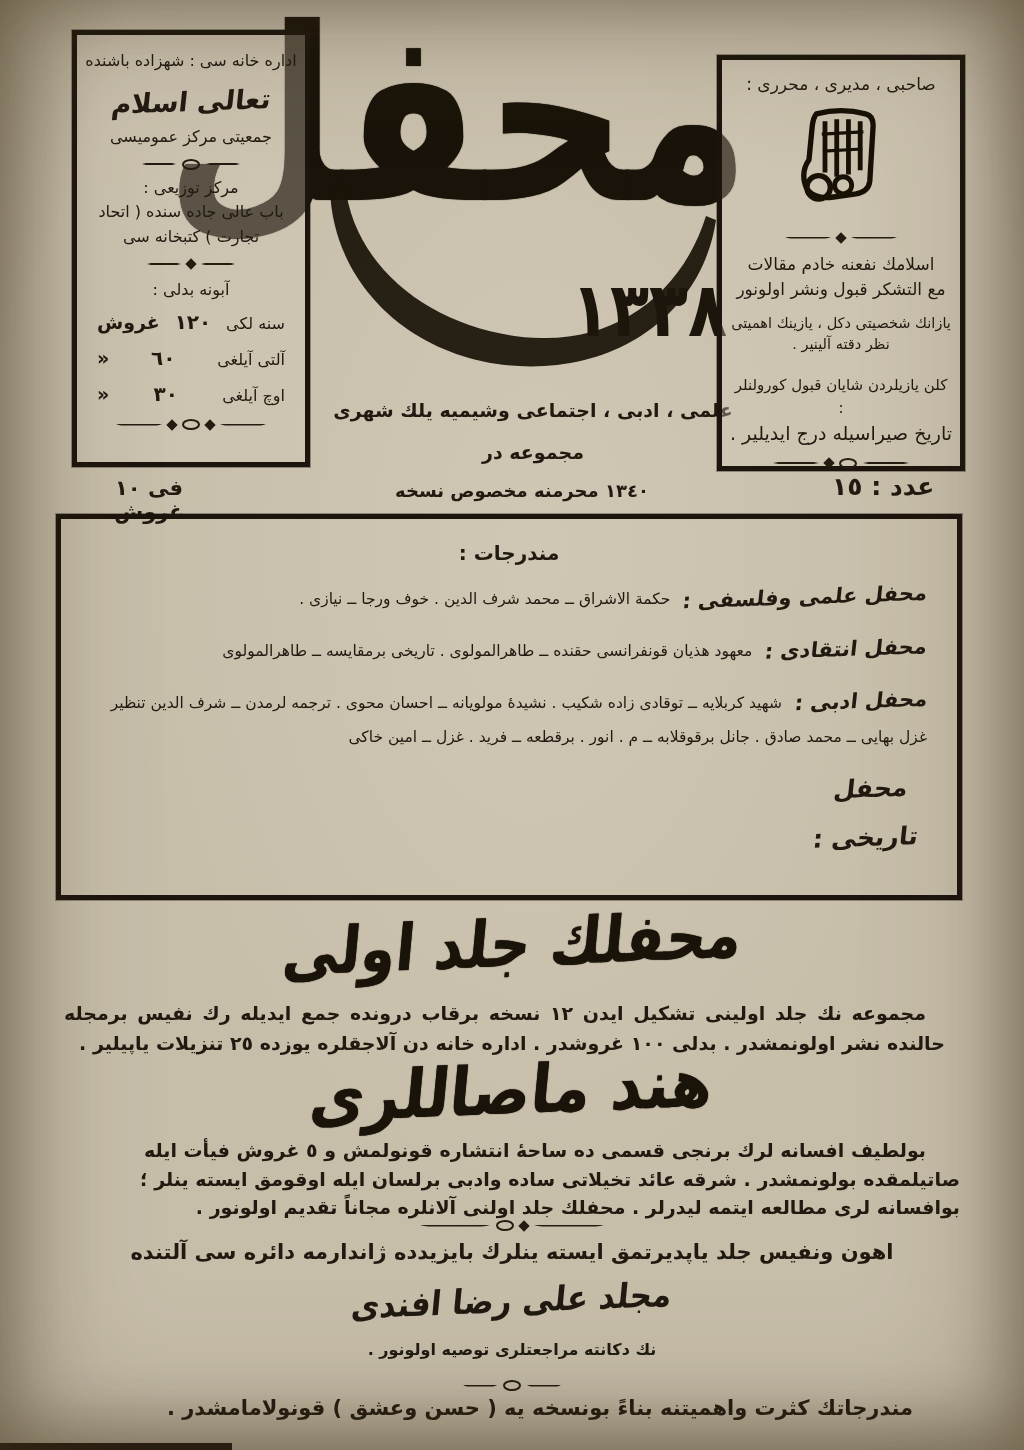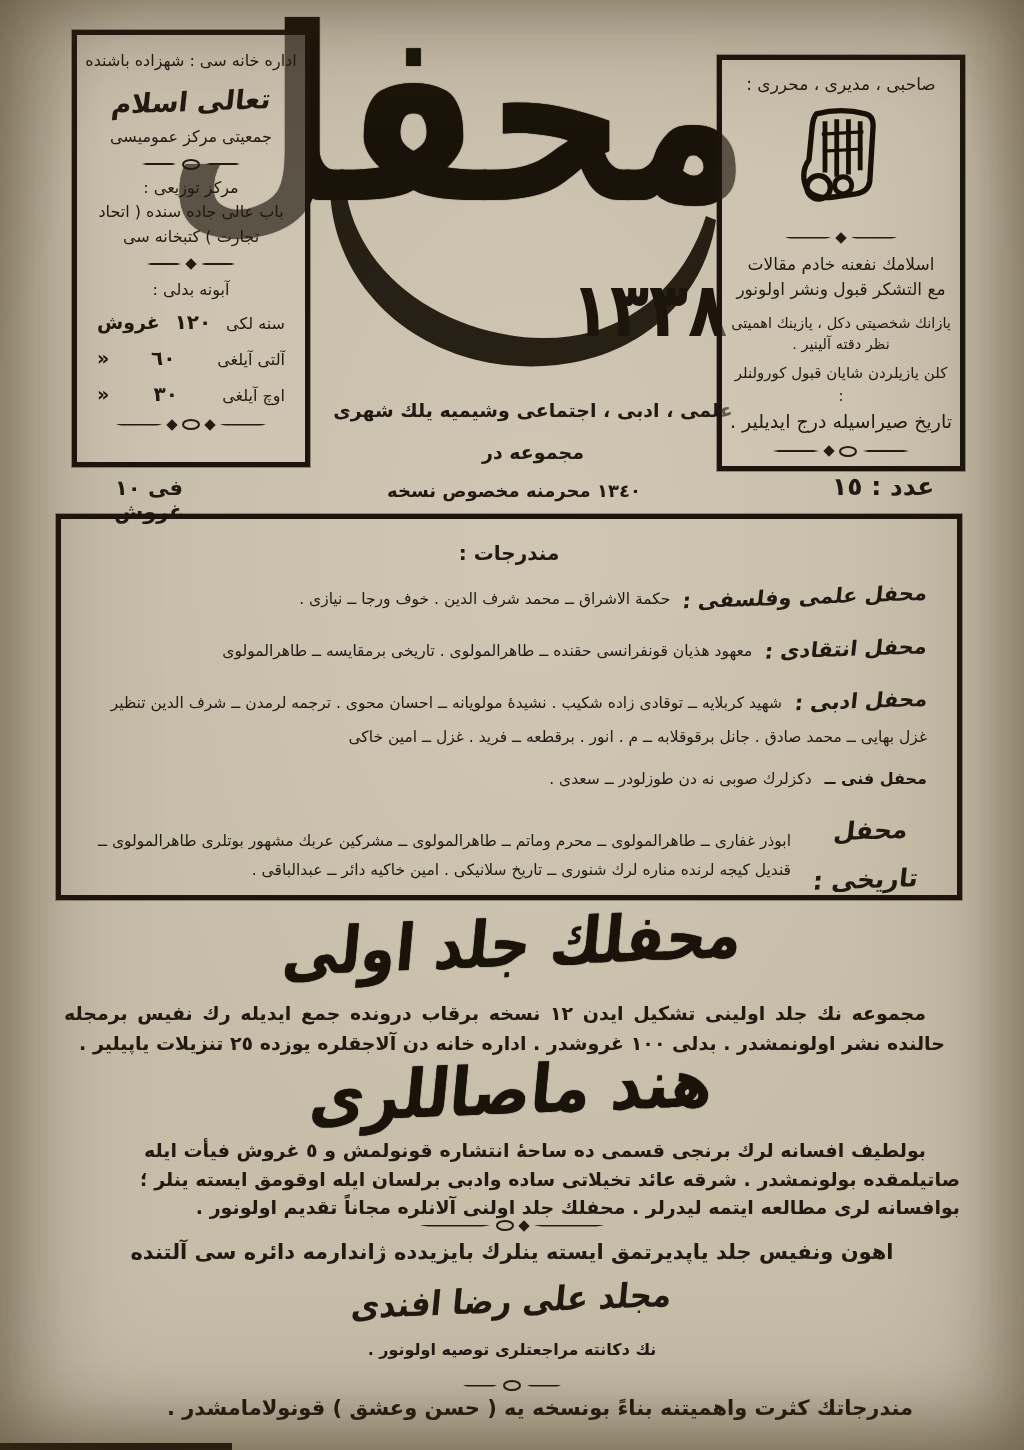--- a/index.html
+++ b/index.html
@@ -28,21 +28,21 @@
     border:5px solid #1c150d; background:rgba(212,204,186,.35);
     box-sizing:border-box; text-align:center;
     box-shadow:0 0 0 1px rgba(28,21,13,.35);
   }
   .left-box{left:72px; top:30px; width:238px; height:437px; padding:14px 8px 8px; font-size:16px; line-height:1.45;}
   .right-box{left:717px; top:55px; width:248px; height:416px; padding:12px 8px 8px; font-size:17px; line-height:1.5;}
 
   .callig{font-weight:bold; display:inline-block; transform:skewX(-8deg) rotate(-2deg);}
   .orgname{font-size:27px; margin:10px 0 4px;}
   .ltight{line-height:1.55;}
-  .mt6{margin-top:6px;} .mt10{margin-top:10px;} .mt18{margin-top:6px;}
+  .mt6{margin-top:6px;} .mt10{margin-top:10px;} .mt18{margin-top:18px;}
 
   .sub-row{display:flex; align-items:baseline; justify-content:space-between; padding:0 12px; margin-top:7px;}
   .sub-row .amt{font-weight:bold; font-size:20px;}
   .sub-row .unit{font-weight:bold; font-size:19px;}
 
   
   .orn{display:flex; align-items:center; justify-content:center; gap:6px;}
   .orn .l{height:2px; background:#241c11; clip-path:polygon(0 50%,12% 0,88% 0,100% 50%,88% 100%,12% 100%);}
   .orn .l.w46{width:46px;} .orn .l.w70{width:70px;} .orn .l.w34{width:34px;}
   .orn .d{width:8px; height:8px; background:#241c11; transform:rotate(45deg); flex:none;}
@@ -60,21 +60,21 @@
   .year{
     left:536px; top:266px; width:226px; text-align:center;
     font-size:64px; font-weight:bold; color:#1c150b; letter-spacing:4px;
     transform:scaleY(1.18); transform-origin:top center;
   }
   .subtitle{left:318px; top:399px; width:430px; text-align:center; font-size:19px; font-weight:bold;}
   .subtitle2{left:318px; top:441px; width:430px; text-align:center; font-size:19px; font-weight:bold;}
 
   
   .issue{left:832px; top:472px; width:145px; text-align:left; font-size:25px; font-weight:bold;}
-  .edition{left:304px; top:480px; width:420px; text-align:center; font-size:18px; font-weight:bold;}
+  .edition{left:312px; top:480px; width:420px; text-align:center; font-size:18px; font-weight:bold;}
   .price{left:84px; top:476px; width:130px; text-align:center; font-size:21px; font-weight:bold;}
 
   
   .toc{
     left:56px; top:514px; width:906px; height:386px;
     border:5px solid #1c150d; box-sizing:border-box;
     padding:16px 30px 3px; overflow:hidden;
     box-shadow:0 0 0 1px rgba(28,21,13,.35);
   }
   .toc-head{text-align:center; font-weight:bold; font-size:20px; margin:6px 0 12px;}
@@ -194,27 +194,22 @@
       <span>حكمة الاشراق ــ محمد شرف الدين . خوف ورجا ــ نيازى .</span>
     </p>
     <p class="toc-row">
       <span class="lbl callig">محفل انتقادى :</span>
       <span>معهود هذيان قونفرانسى حقنده ــ طاهرالمولوى . تاريخى برمقايسه ــ طاهرالمولوى</span>
     </p>
     <p class="toc-row">
       <span class="lbl callig">محفل ادبى :</span>
       <span>شهيد كربلايه ــ توقادى زاده شكيب . نشيدهٔ مولويانه ــ احسان محوى . ترجمه لرمدن ــ شرف الدين تنظير غزل بهايى ــ محمد صادق . جانل برقوقلابه ــ م . انور . برقطعه ــ فريد . غزل ــ امين خاكى</span>
     </p>
-    <p class="toc-row">
-      <span class="lbl plain">محفل فنى ــ</span>
-      <span>دكزلرك صوبى نه دن طوزلودر ــ سعدى .</span>
-    </p>
     <div class="toc-row flexrow">
       <span class="lbl callig">محفل تاريخى :</span>
-      <span class="txt">ابوذر غفارى ــ طاهرالمولوى ــ محرم وماتم ــ طاهرالمولوى ــ مشركين عربك مشهور بوتلرى طاهرالمولوى ــ قنديل كيجه لرنده مناره لرك شنورى ــ تاريخ سلانيكى . امين خاكيه دائر ــ عبدالباقى .</span>
     </div>
   </div>
 
   <div class="abs sec-head h1a"><span class="callig">محفلك جلد اولى</span></div>
   <p class="abs sec-body b1">مجموعه نك جلد اولينى تشكيل ايدن ١٢ نسخه برقاب درونده جمع ايديله رك نفيس برمجله حالنده نشر اولونمشدر . بدلى ١٠٠ غروشدر . اداره خانه دن آلاجقلره يوزده ٢٥ تنزيلات ياپيلير .</p>
 
   <div class="abs sec-head h2a"><span class="callig">هند ماصاللرى</span></div>
   <p class="abs sec-body b2">بولطيف افسانه لرك برنجى قسمى ده ساحهٔ انتشاره قونولمش و ٥ غروش فيأت ايله صاتيلمقده بولونمشدر . شرقه عائد تخيلاتى ساده وادبى برلسان ايله اوقومق ايسته ينلر ؛ بوافسانه لرى مطالعه ايتمه ليدرلر . محفلك جلد اولنى آلانلره مجاناً تقديم اولونور .</p>
 
   <div class="abs orn orn-wave">

